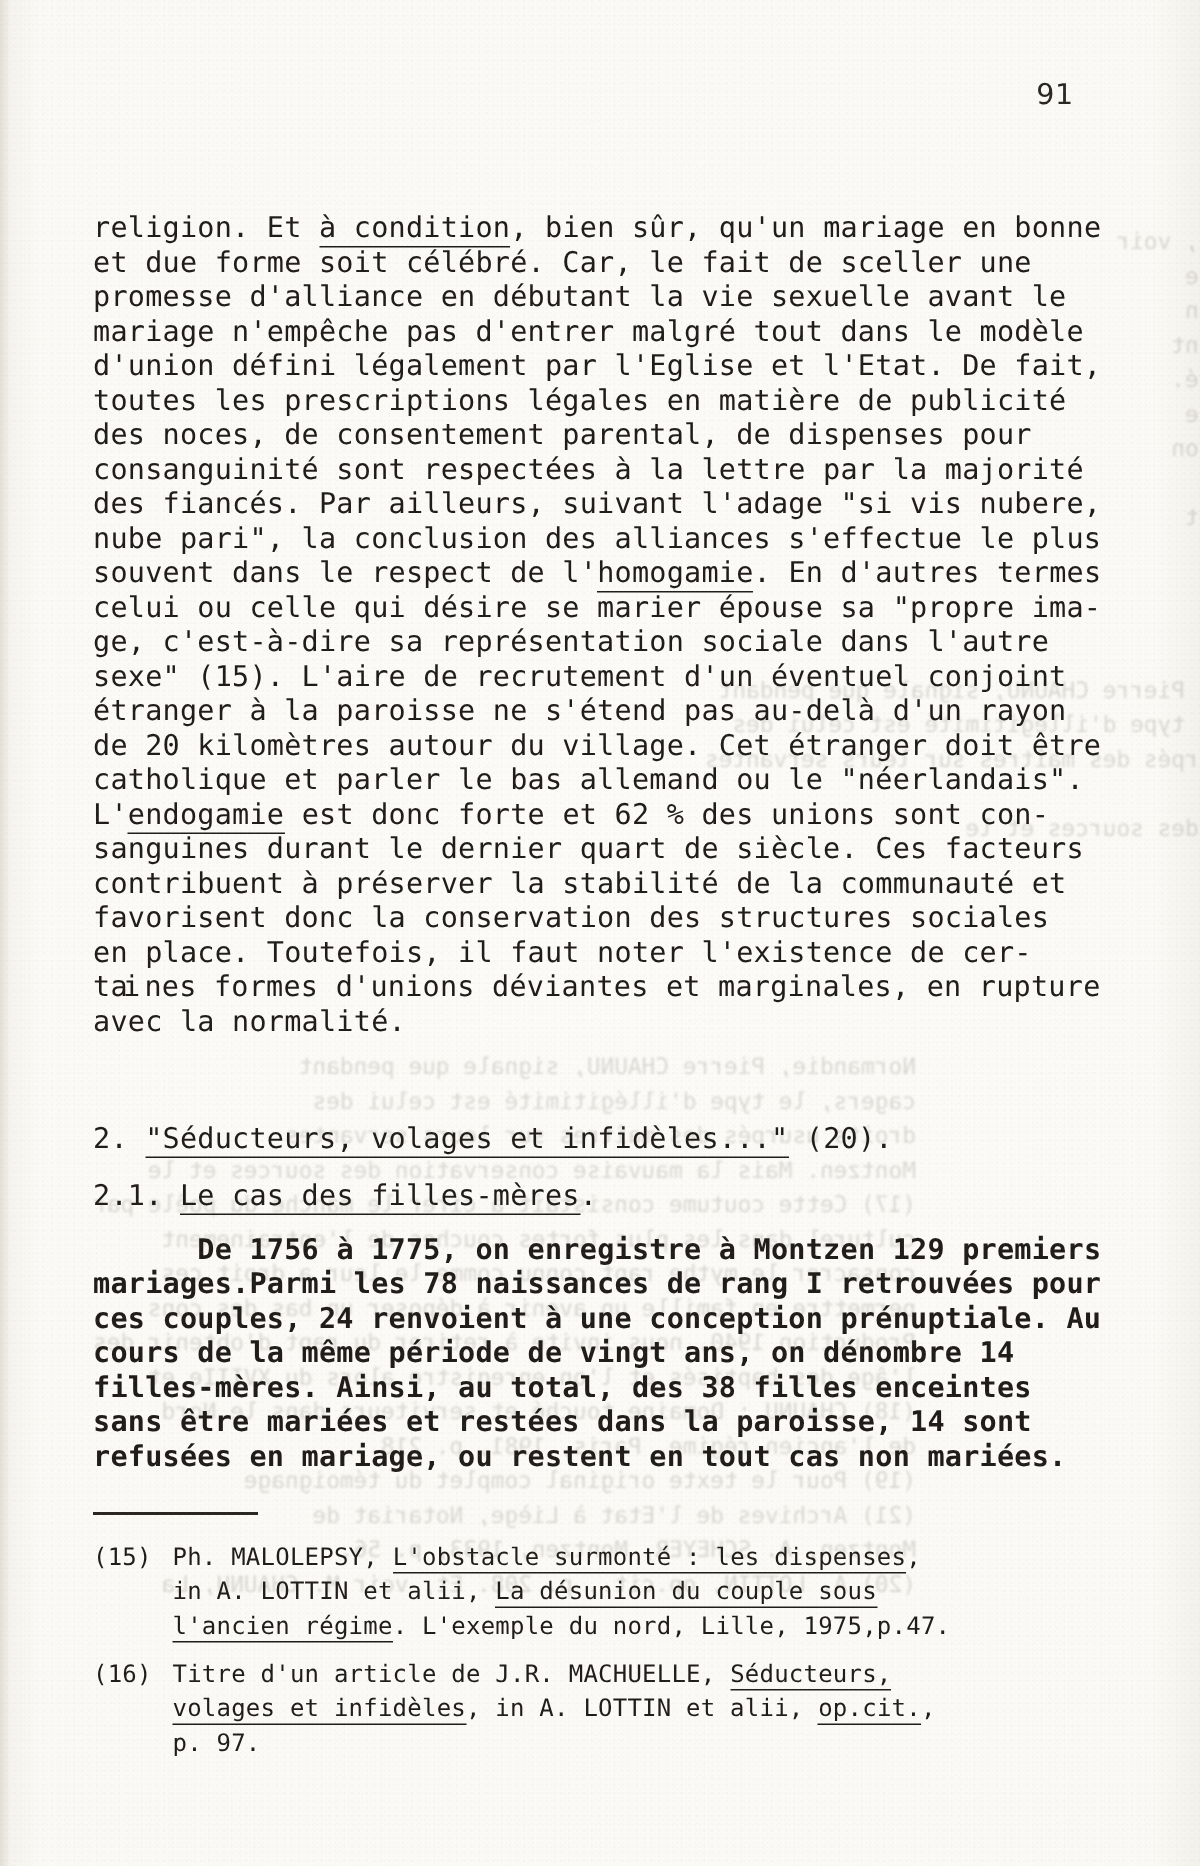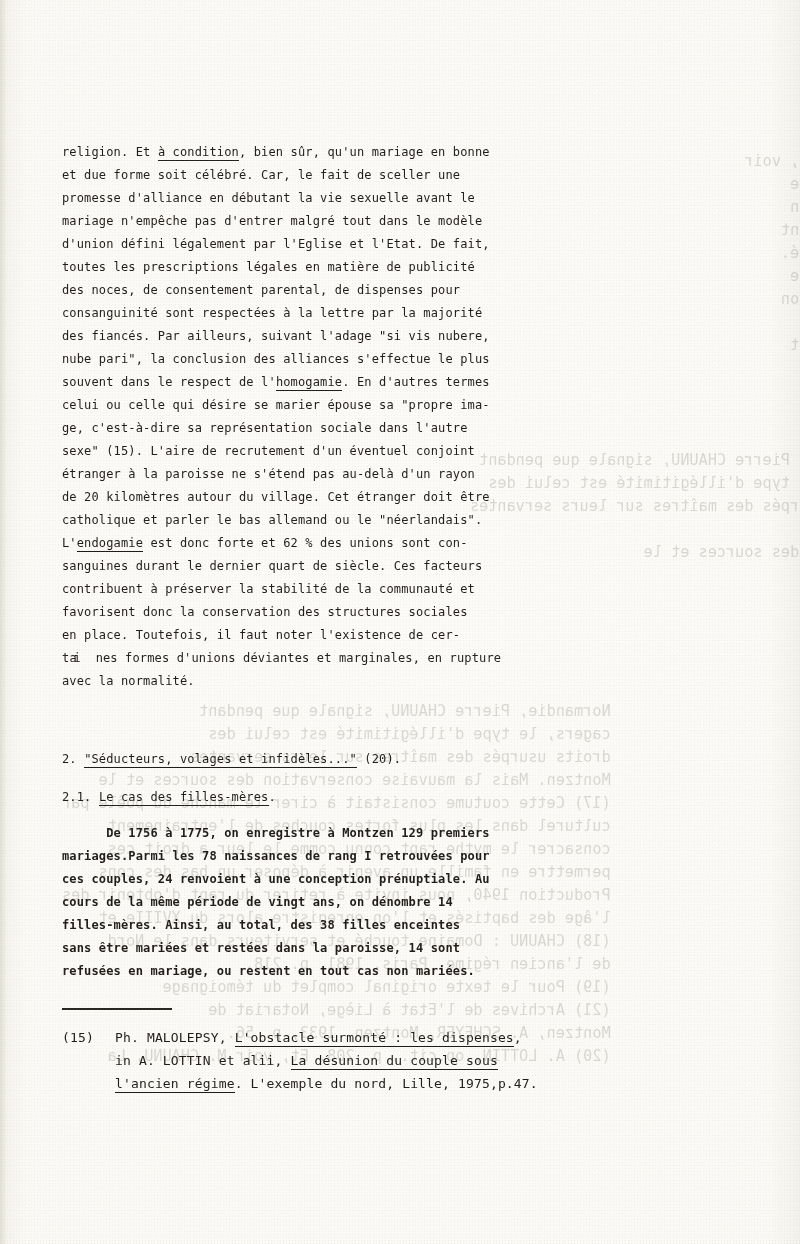--- a/index.html
+++ b/index.html
@@ -75,60 +75,60 @@
     font-family: "DejaVu Sans", "Liberation Sans", sans-serif;
     font-size: 19px;
     letter-spacing: 0.5px;
     color: #2a2622;
   }
 
   .typed {
     position: absolute;
     left: 62px;
     width: 700px;
-    font-size: 12px;
+    font-size: 19px;
     line-height: 23px;
     letter-spacing: 0.15px;
     white-space: pre-wrap;
     color: #201c19;
   }
 
   #body-text   { top: 141px; }
   #heading-2   { top: 748px; }
   #heading-21  { top: 786px; }
   #para-2      { top: 822px; font-weight: bold; }
 
   .typed u {
     text-decoration: none;
     border-bottom: 1.4px solid #201c19;
     padding-bottom: 0.5px;
   }
 
   
   .overstrike {
     letter-spacing: -3.1px;
-    margin-right: 18px;
+    margin-right: 6px;
   }
 
   
   #footnote-rule {
     position: absolute;
     left: 62px;
     top: 1008px;
     width: 110px;
     height: 0;
     border-top: 2.1px solid #2a2622;
   }
 
   #footnotes {
     position: absolute;
     left: 62px;
     top: 1026px;
     width: 710px;
-    font-size: 13px;
+    font-size: 16px;
     line-height: 23px;
     letter-spacing: 0.15px;
     color: #201c19;
   }
   .footnote {
     position: relative;
     padding-left: 53px;
     margin-bottom: 9px;
     white-space: pre-wrap;
   }
@@ -195,20 +195,21 @@
 (18) CHAUNU : Domaine touché et serviteurs dans le Nord
 de l'ancien régime, Paris, 1981, p. 218.
 (19) Pour le texte original complet du témoignage
 (21) Archives de l'Etat à Liège, Notariat de
 Montzen, A. SCHEYER, Montzen, 1933, p. 56.
 (20) A. LOTTIN, op.cit., p. 208. Et, voir M. CHAUNU, La</div>
     </div>
 
   <div id="content">
 
+    <div class="page-number">91</div>
 
     <div class="typed" id="body-text"><span>religion. Et </span><u>à condition</u><span>, bien sûr, qu'un mariage en bonne
 et due forme soit célébré. Car, le fait de sceller une
 promesse d'alliance en débutant la vie sexuelle avant le
 mariage n'empêche pas d'entrer malgré tout dans le modèle
 d'union défini légalement par l'Eglise et l'Etat. De fait,
 toutes les prescriptions légales en matière de publicité
 des noces, de consentement parental, de dispenses pour
 consanguinité sont respectées à la lettre par la majorité
 des fiancés. Par ailleurs, suivant l'adage "si vis nubere,
@@ -239,19 +240,22 @@
 filles-mères. Ainsi, au total, des 38 filles enceintes
 sans être mariées et restées dans la paroisse, 14 sont
 refusées en mariage, ou restent en tout cas non mariées.</span></div>
 
     <div id="footnote-rule"></div>
 
     <div id="footnotes">
         <div class="footnote"><span class="fn-marker">(15)</span><span><span>Ph. MALOLEPSY, </span><u>L'obstacle surmonté : les dispenses</u><span>,
 in A. LOTTIN et alii, </span><u>La désunion du couple sous
 l'ancien régime</u><span>. L'exemple du nord, Lille, 1975,p.47.</span></span></div>
+        <div class="footnote"><span class="fn-marker">(16)</span><span><span>Titre d'un article de J.R. MACHUELLE, </span><u>Séducteurs,
+volages et infidèles</u><span>, in A. LOTTIN et alii, </span><u>op.cit.</u><span>,
+p. 97.</span></span></div>
       </div>
 
   </div>
 
   <div id="grain"></div>
 
 </div>
 
 </body></html>

